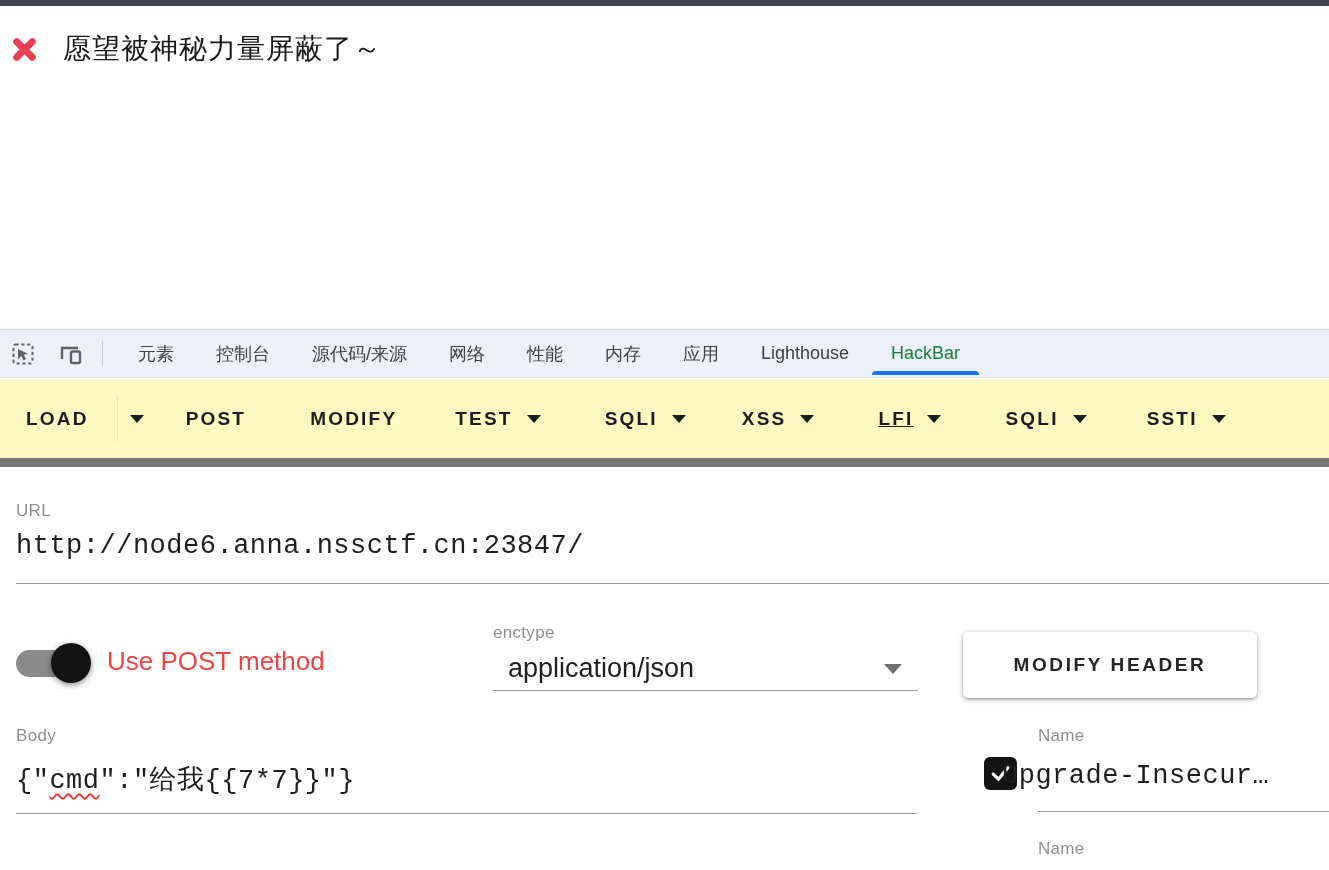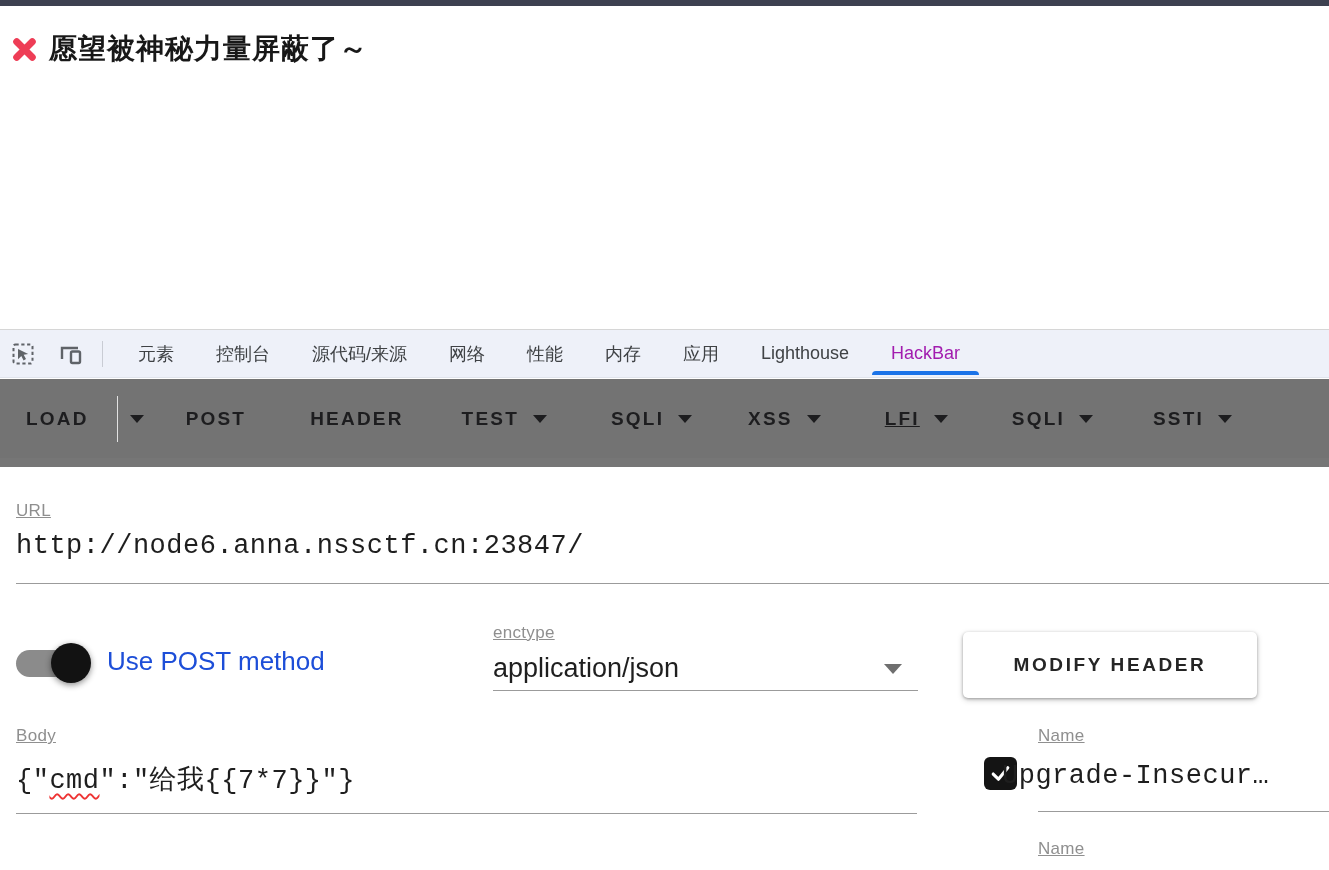--- a/index.html
+++ b/index.html
@@ -4,77 +4,77 @@
 <style>
   * { margin:0; padding:0; box-sizing:border-box; }
   html,body { width:1329px; height:870px; overflow:hidden; background:#fff;
     font-family:"Liberation Sans", sans-serif; }
 
   
   .top-bar { position:absolute; left:0; top:0; width:1329px; height:6px; background:#3d4150; }
 
   
   .page-content { position:absolute; left:0; top:6px; width:1329px; height:323px; background:#fff; }
-  .error-line { display:flex; align-items:center; gap:13px; padding:24px 0 0 9px;font-weight:bold; }
+  .error-line { display:flex; align-items:center; gap:27px; padding:24px 0 0 9px; }
   .cross { position:relative; width:27px; height:27px; flex:0 0 27px; }
   .cross::before, .cross::after { content:""; position:absolute; left:12px; top:-1px;
     width:7px; height:29px; border-radius:3.5px; background:#ee3d56; }
   .cross::before { transform:rotate(45deg); }
   .cross::after  { transform:rotate(-45deg); }
   .error-text { font-size:28px; color:#181818; letter-spacing:1px; }
 
   
   .devtools-tabbar { position:absolute; left:0; top:329px; width:1329px; height:49px;
     background:#eef1f9; border-top:1px solid #d6d6d6; border-bottom:1px solid #e0e4ec;
     display:flex; align-items:center; padding-left:8px; }
   .dt-iconbtn { width:30px; height:30px; display:flex; align-items:center; justify-content:center; }
   .dt-iconbtn + .dt-iconbtn { margin-left:18px; }
   .dt-divider { width:1px; height:26px; background:#c9ccd4; margin:0 12px 0 16px; }
   .dt-tabs { display:flex; height:42px; align-items:stretch; margin-left:2px; }
   .dt-tab { position:relative; display:flex; align-items:center; padding:0 21px;
     font-size:18px; color:#3f4245; cursor:default; white-space:nowrap; }
-  .dt-tab.active { color:#a21caf; }
+  .dt-tab.active { color:#15803d; }
   .dt-tab.active .tab-indicator { position:absolute; left:2px; right:2px; bottom:0;
     height:4px; background:#1a73e8; border-radius:4px 4px 0 0; }
 
   
   .hb-toolbar { position:absolute; left:0; top:379px; width:1329px; height:79px;
-    background:#737373; display:flex; align-items:center; padding-left:26px; overflow:hidden; }
+    background:#fef9c3; display:flex; align-items:center; padding-left:26px; overflow:hidden; }
   .hb-btn { font-size:19px; font-weight:600; letter-spacing:2.2px; color:#1d1d1f; white-space:nowrap; }
   .tri-sm { display:inline-block; width:0; height:0; border-left:7px solid transparent;
     border-right:7px solid transparent; border-top:8px solid #1d1d1f; margin-left:14px; vertical-align:middle; }
   .load-divider { width:1px; height:46px; background:#e2e2e2; margin-left:28px; }
   .arrow-only { margin-left:12px; display:flex; align-items:center; }
   .arrow-only .tri-sm { margin-left:0; }
   .m-split { margin-left:42px; } .m-exec { margin-left:64px; } .m-test { margin-left:58px; }
   .m-sqli { margin-left:64px; } .m-xss { margin-left:56px; } .m-lfi { margin-left:64px;text-decoration:underline; }
   .m-ssrf { margin-left:64px; } .m-ssti { margin-left:60px; }
 
   
   .hb-splitter { position:absolute; left:0; top:458px; width:1329px; height:9px; background:#767676; }
 
   
   .hb-panel { position:absolute; left:0; top:467px; width:1329px; height:403px; background:#fff; }
-  .f-label { position:absolute; font-size:17px; color:#8f8f8f; letter-spacing:.3px;text-decoration:underline; }
+  .f-label { position:absolute; font-size:17px; color:#8f8f8f; letter-spacing:.3px; }
   .f-value-mono { position:absolute; font-family:Liberation Mono, monospace;
     font-size:27px; color:#1e1e1e; white-space:nowrap; letter-spacing:.5px; }
   .f-underline { position:absolute; height:1px; background:#9b9b9b; }
 
   .url-label { left:16px; top:34px; }
   .url-value { left:16px; top:64px; }
   .url-underline { left:16px; top:116px; width:1313px; }
 
   .toggle-track { position:absolute; left:16px; top:183px; width:62px; height:27px;
     border-radius:14px; background:#8b8b8b; }
   .toggle-thumb { position:absolute; left:51px; top:176px; width:40px; height:40px;
     border-radius:50%; background:#121212; box-shadow:0 2px 6px rgba(0,0,0,.45); }
-  .post-label { position:absolute; left:107px; top:179px; font-size:26px; color:#1d4ed8; }
+  .post-label { position:absolute; left:107px; top:179px; font-size:26px; color:#ef4444; }
 
   .enctype-label { left:493px; top:156px; }
-  .enctype-value { position:absolute; left:493px; top:186px; font-size:27px; color:#1f1f1f; }
+  .enctype-value { position:absolute; left:508px; top:186px; font-size:27px; color:#1f1f1f; }
   .enctype-arrow { position:absolute; left:884px; top:197px; width:0; height:0;
     border-left:9px solid transparent; border-right:9px solid transparent; border-top:10px solid #6f6f6f; }
   .enctype-underline { left:493px; top:223px; width:425px; }
 
   .modify-btn { position:absolute; left:963px; top:165px; width:294px; height:66px;
     background:#fff; border:none; border-radius:5px; box-shadow:0 1px 3px rgba(0,0,0,.3), 0 2px 6px rgba(0,0,0,.18);
     font-family:"Liberation Sans", sans-serif; font-size:19px; font-weight:600;
     letter-spacing:2.6px; color:#252525; }
 
   .body-label { left:16px; top:259px; }
@@ -150,21 +150,21 @@
   </div>
 </div>
 
 <div class="hb-toolbar">
   <span class="hb-btn">LOAD</span>
   <span class="load-divider"></span>
   <span class="arrow-only">
       <span class="tri-sm"></span>
     </span>
   <span class="hb-btn m-split">POST</span>
-  <span class="hb-btn m-exec">HEADER</span>
+  <span class="hb-btn m-exec">MODIFY</span>
   <span class="hb-btn m-test"><span>TEST</span><span class="tri-sm"></span></span>
   <span class="hb-btn m-sqli"><span>SQLI</span><span class="tri-sm"></span></span>
   <span class="hb-btn m-xss"><span>XSS</span><span class="tri-sm"></span></span>
   <span class="hb-btn m-lfi"><span>LFI</span><span class="tri-sm"></span></span>
   <span class="hb-btn m-ssrf"><span>SQLI</span><span class="tri-sm"></span></span>
   <span class="hb-btn m-ssti"><span>SSTI</span><span class="tri-sm"></span></span>
 </div>
 
 <div class="hb-splitter"></div>
 

